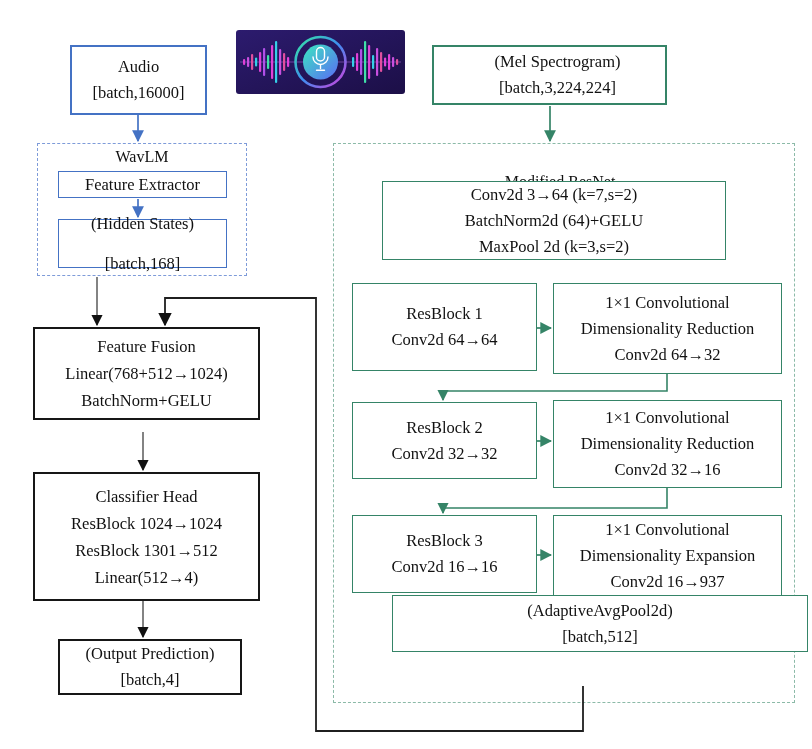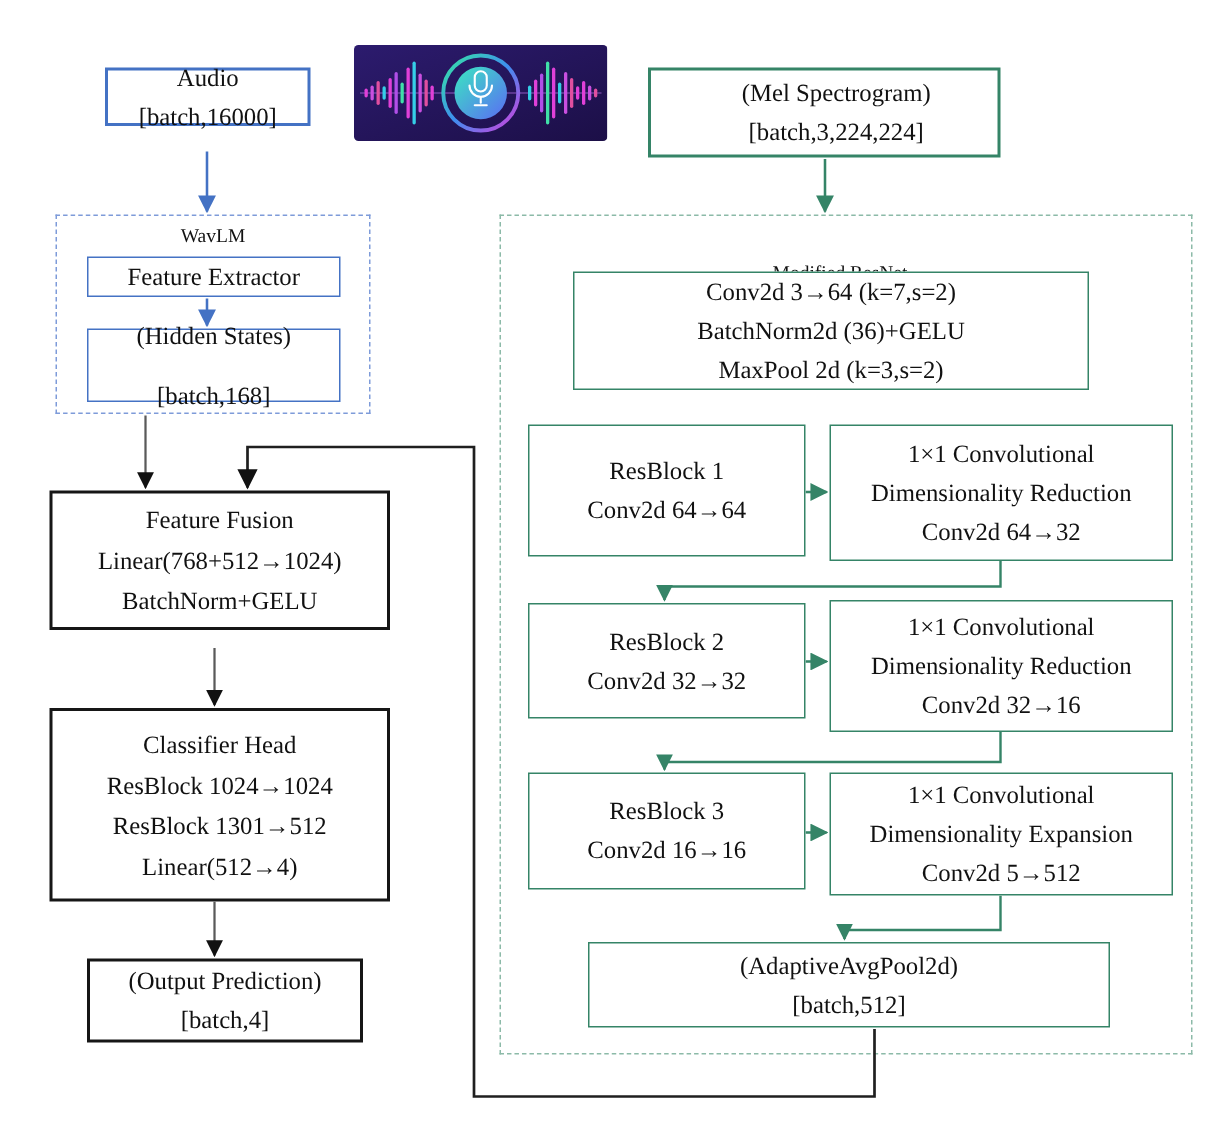--- a/index.html
+++ b/index.html
@@ -12,21 +12,21 @@
     text-align:center;background:#ffffff;box-sizing:border-box;line-height:26px;font-size:16.5px;
   }
   .blue-solid{border:2.5px solid #4472C4;}
   .blue-thin{border:1.5px solid #4472C4;}
   .green-solid{border:2.5px solid #358467;padding-left:16px;}
   .green-thin{border:1.6px solid #358467;}
   .black-solid{border:2.5px solid #161616;}
   .black-thin{border:2px solid #161616;}
   .dashed-blue{position:absolute;border:1.6px dashed #7E9BD9;box-sizing:border-box;}
   .dashed-green{position:absolute;border:1.6px dashed #8CBAA8;box-sizing:border-box;}
-  .group-title{position:absolute;text-align:center;font-size:13px;line-height:22px;}
+  .group-title{position:absolute;text-align:center;font-size:16px;line-height:22px;}
   svg.connectors{position:absolute;left:0;top:0;pointer-events:none;}
   #audio-art{position:absolute;left:236px;top:30px;width:169px;height:64px;border-radius:3px;overflow:hidden;}
 </style>
 </head>
 <body>
 <div id="canvas">
 
 <div id="audio-art">
   <svg width="169" height="64" viewBox="0 0 169 64">
     <defs>
@@ -112,21 +112,21 @@
   <path d="M667,488 L667,508 L443,508 L443,513" stroke="#358467" stroke-width="1.6" fill="none" marker-end="url(#arrG)"></path>
   <path d="M537,555 L551,555" stroke="#358467" stroke-width="1.7" fill="none" marker-end="url(#arrG)"></path>
   <path d="M667,597 L667,620 L563,620 L563,626" stroke="#358467" stroke-width="1.6" fill="none" marker-end="url(#arrG)"></path>
 
   <path d="M97,277 L97,325" stroke="#5a5a5a" stroke-width="1.5" fill="none" marker-end="url(#arrK)"></path>
   <path d="M143,432 L143,470" stroke="#5a5a5a" stroke-width="1.5" fill="none" marker-end="url(#arrK)"></path>
   <path d="M143,601 L143,637" stroke="#5a5a5a" stroke-width="1.5" fill="none" marker-end="url(#arrK)"></path>
   <path d="M583,686 L583,731 L316,731 L316,298 L165,298 L165,325" stroke="#1f1f1f" stroke-width="1.8" fill="none" marker-end="url(#arrK)"></path>
 </svg>
 
-<div class="box blue-solid" style="left:70px;top:45px;width:137px;height:39px;">
+<div class="box blue-solid" style="left:70px;top:45px;width:137px;height:70px;">
   <div>Audio</div>
   <div>[batch,16000]</div>
 </div>
 
 <div class="box blue-thin" style="left:58px;top:171px;width:169px;height:27px;line-height:22px;">
   <div>Feature Extractor</div>
 </div>
 
 <div class="box blue-thin" style="left:58px;top:219px;width:169px;height:49px;line-height:24px;gap:16px;">
   <div>(Hidden States)</div>
@@ -151,21 +151,21 @@
   <div>[batch,4]</div>
 </div>
 
 <div class="box green-solid" style="left:432px;top:45px;width:235px;height:60px;">
   <div>(Mel Spectrogram)</div>
   <div>[batch,3,224,224]</div>
 </div>
 
 <div class="box green-thin" style="left:382px;top:181px;width:344px;height:79px;">
   <div>Conv2d 3→64 (k=7,s=2)</div>
-  <div>BatchNorm2d (36)+GELU</div>
+  <div>BatchNorm2d (64)+GELU</div>
   <div>MaxPool 2d (k=3,s=2)</div>
 </div>
 
 <div class="box green-thin" style="left:352px;top:283px;width:185px;height:88px;">
   <div>ResBlock 1</div>
   <div>Conv2d 64→64</div>
 </div>
 <div class="box green-thin" style="left:553px;top:283px;width:229px;height:91px;">
   <div>1×1 Convolutional</div>
   <div>Dimensionality Reduction</div>
@@ -182,21 +182,21 @@
   <div>Conv2d 32→16</div>
 </div>
 
 <div class="box green-thin" style="left:352px;top:515px;width:185px;height:78px;">
   <div>ResBlock 3</div>
   <div>Conv2d 16→16</div>
 </div>
 <div class="box green-thin" style="left:553px;top:515px;width:229px;height:82px;">
   <div>1×1 Convolutional</div>
   <div>Dimensionality Expansion</div>
-  <div>Conv2d 5→512</div>
-</div>
-
-<div class="box green-thin" style="left:392px;top:628px;width:348px;height:57px;">
+  <div>Conv2d 16→937</div>
+</div>
+
+<div class="box green-thin" style="left:392px;top:595px;width:416px;height:57px;">
   <div>(AdaptiveAvgPool2d)</div>
   <div>[batch,512]</div>
 </div>
 
 </div>
 
 </body></html>

